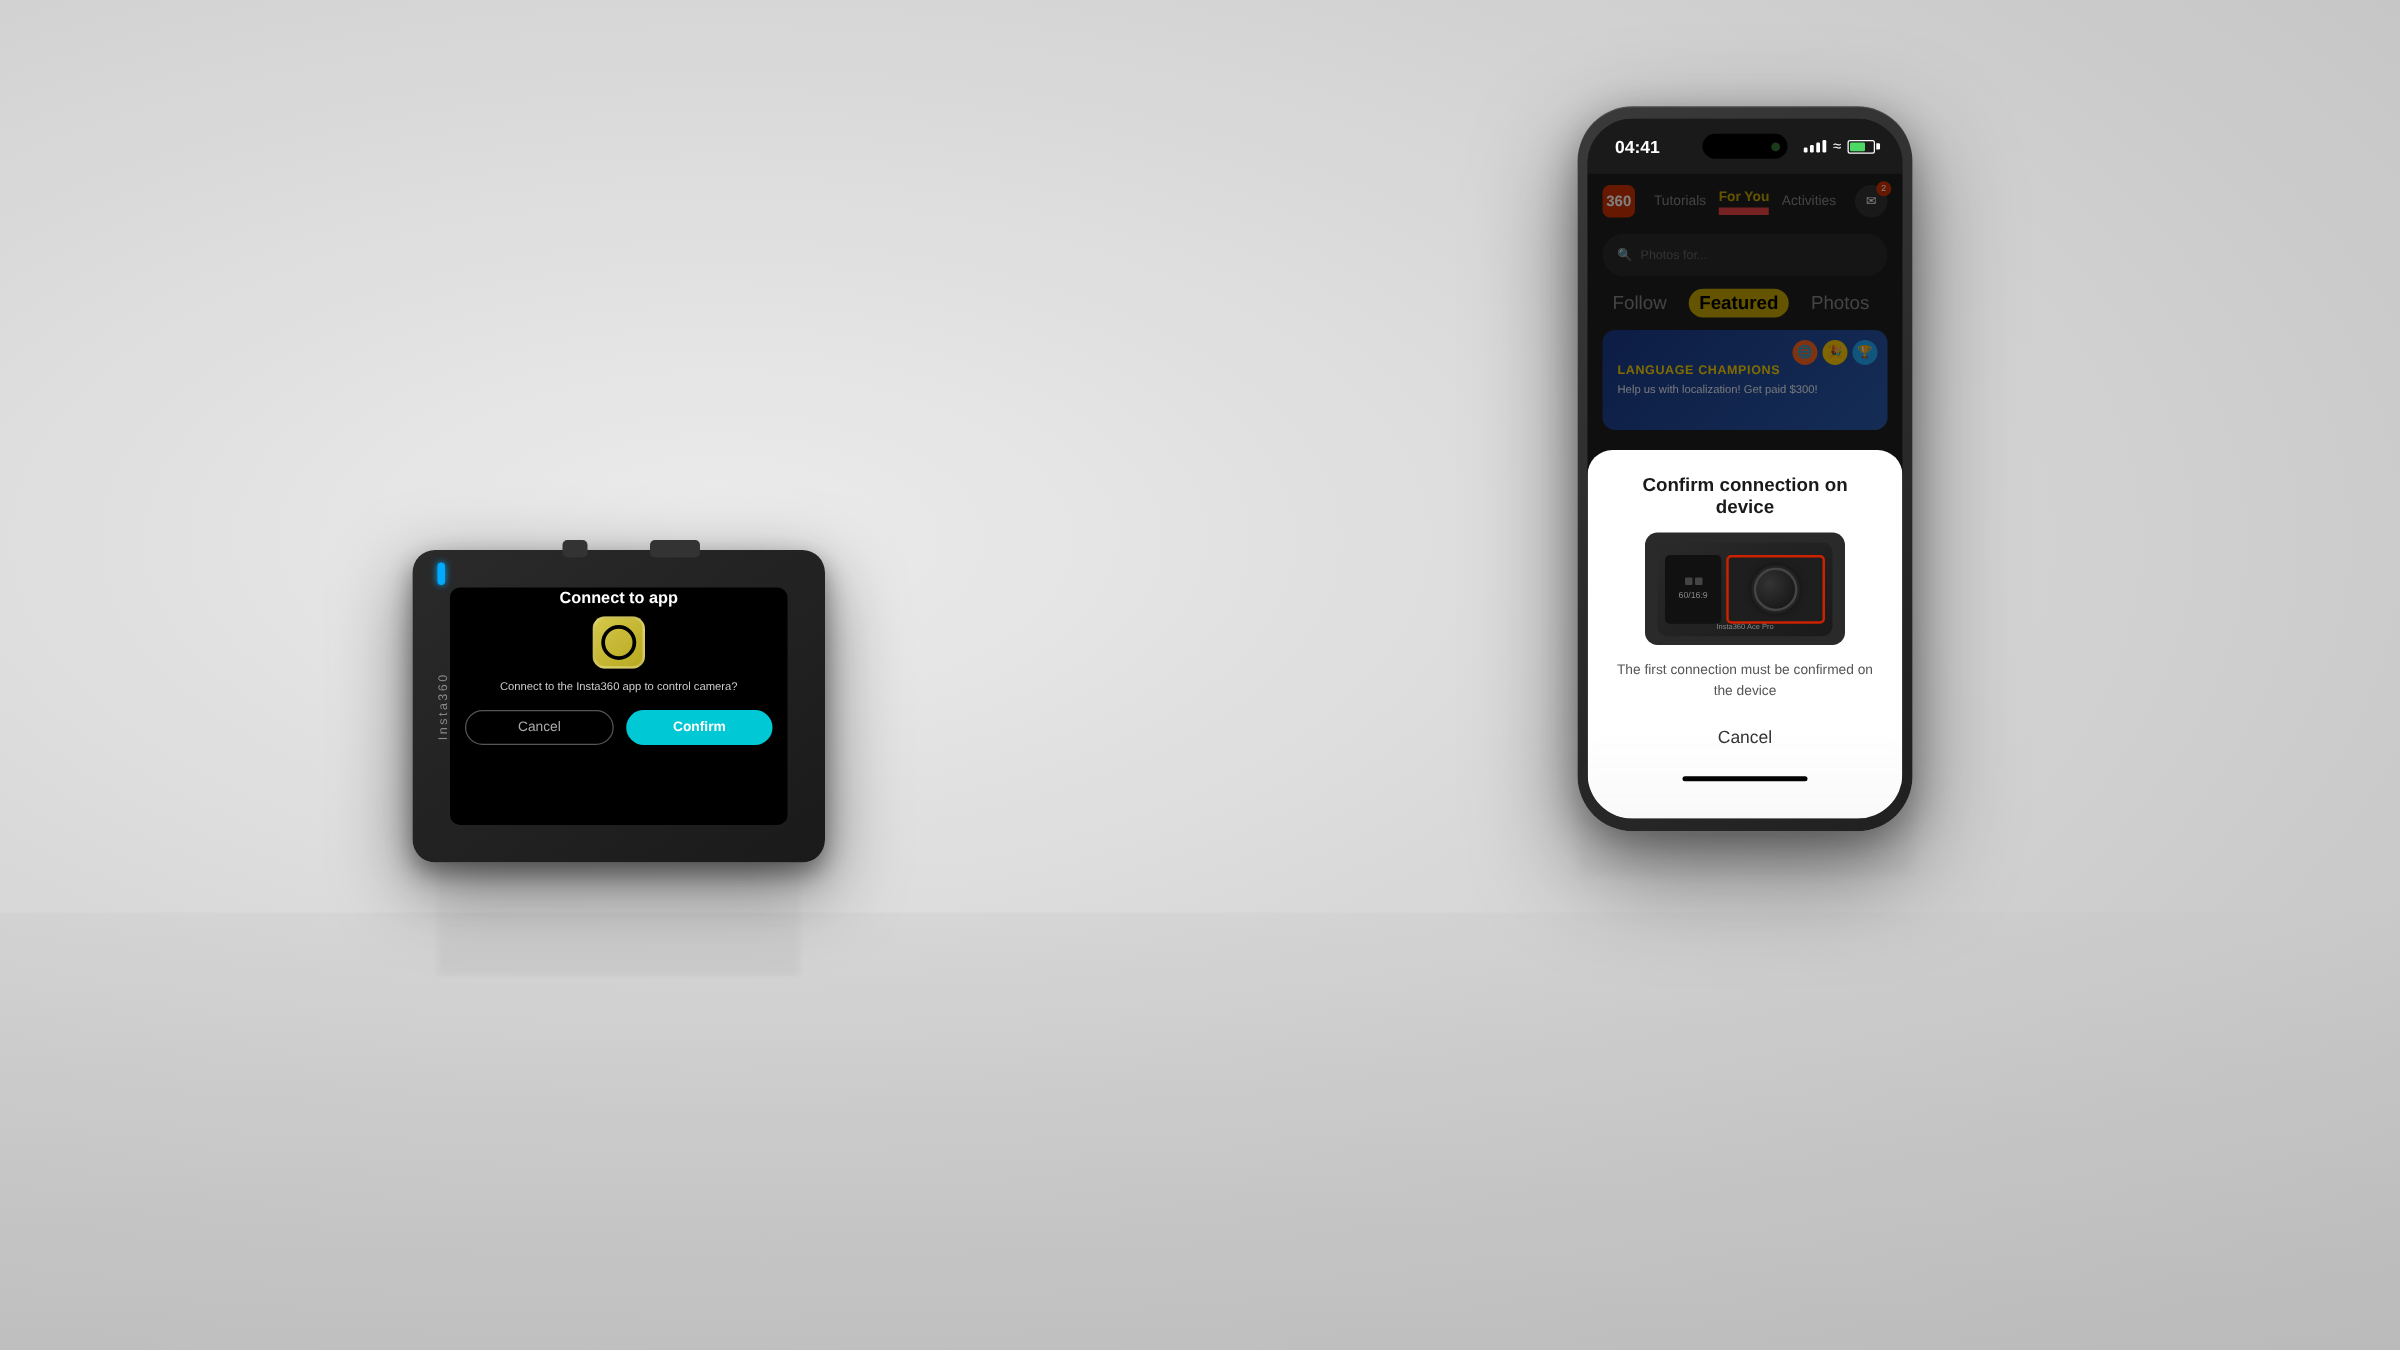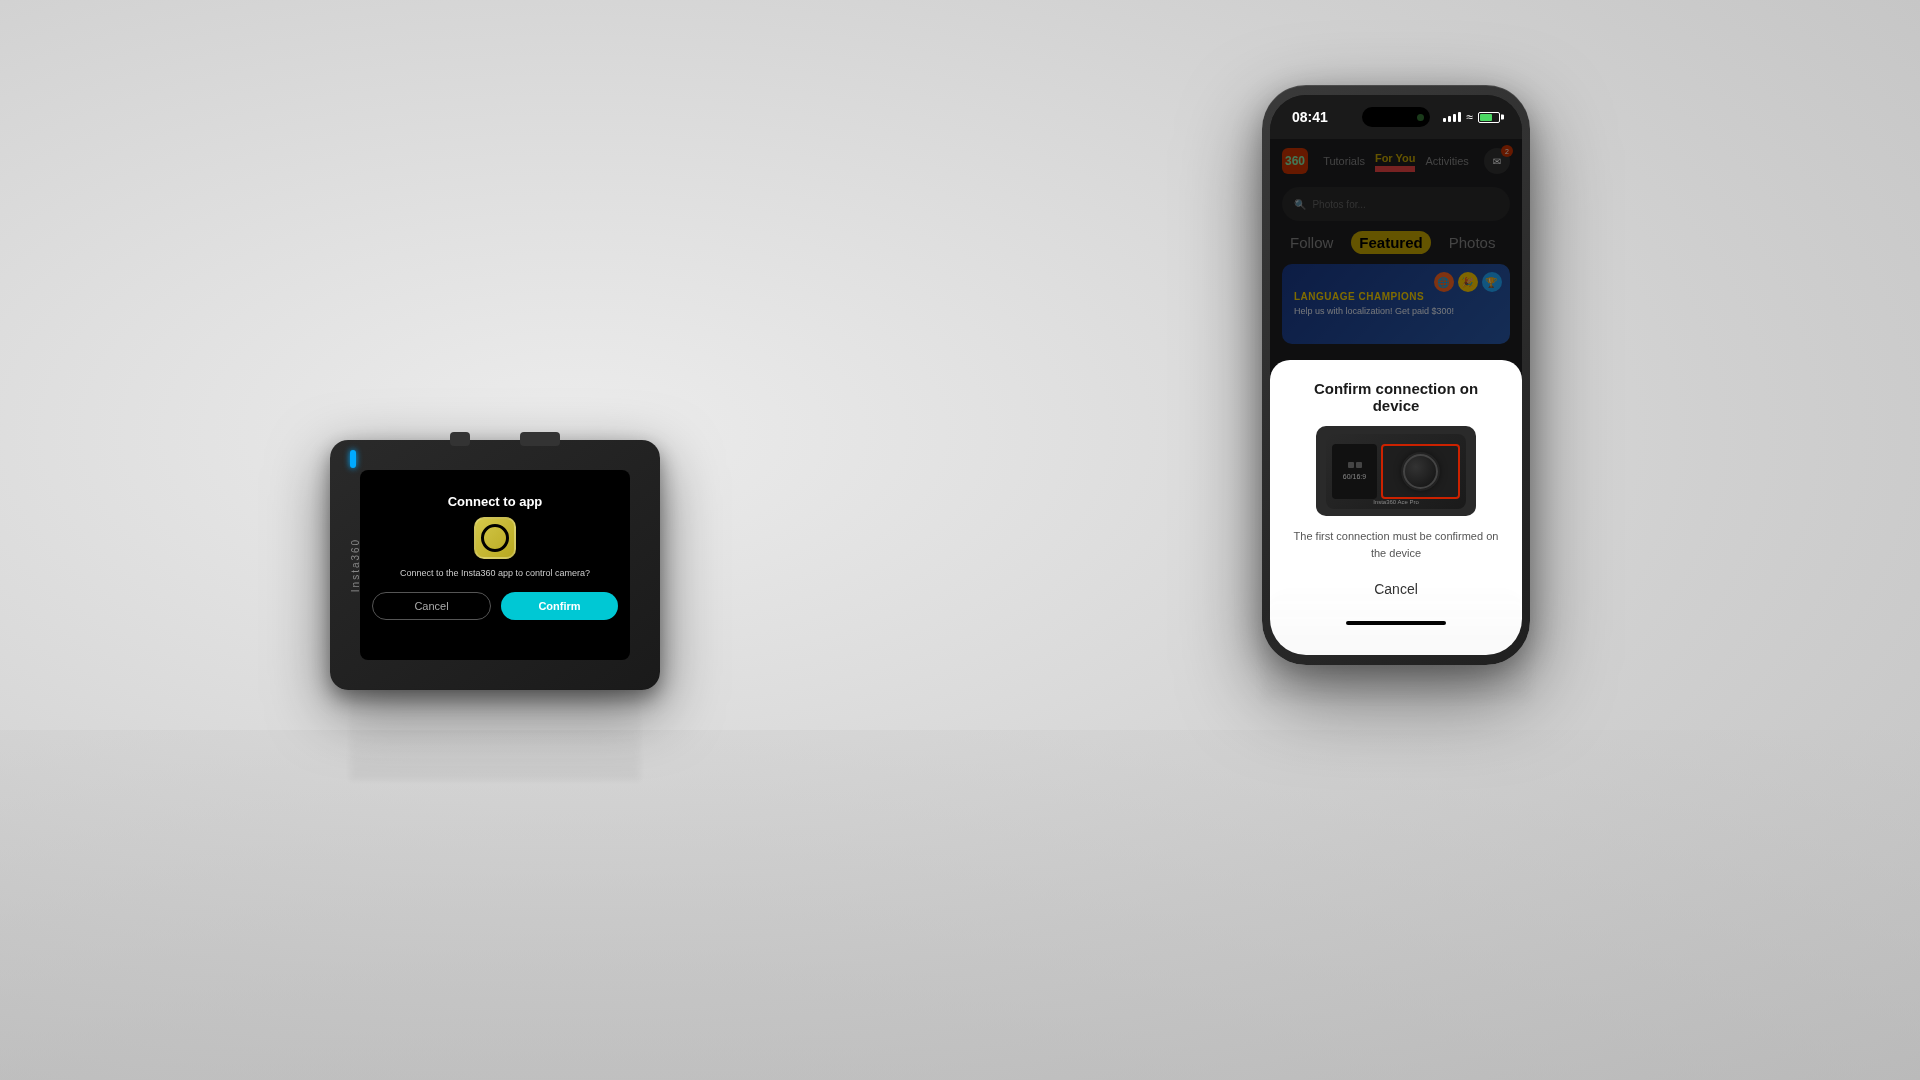--- a/index.html
+++ b/index.html
@@ -71,21 +71,21 @@
       overflow: hidden;
       display: flex;
       flex-direction: column;
       align-items: center;
     }
 
     .camera-screen-title {
       color: #fff;
       font-size: 13px;
       font-weight: 600;
-      margin-top: 24px;
+      margin-top: 0;
       text-align: center;
     }
 
     .camera-app-icon {
       width: 42px;
       height: 42px;
       background: linear-gradient(135deg, #d4c84a, #b8a820);
       border-radius: 10px;
       margin-top: 8px;
       display: flex;
@@ -329,21 +329,21 @@
     .app-logo-icon {
       width: 26px;
       height: 26px;
       background: #cc3300;
       border-radius: 6px;
       display: flex;
       align-items: center;
       justify-content: center;
     }
     .app-logo-icon span {
-      color: #86efac;
+      color: #ffffff;
       font-size: 12px;
       font-weight: 900;
     }
 
     .app-nav-tabs {
       display: flex;
       align-items: center;
       gap: 10px;
       flex: 1;
       justify-content: center;
@@ -649,21 +649,21 @@
 </div>
 
 <div class="smartphone">
   <div class="phone-frame">
     <div class="phone-screen">
 
       <div class="phone-status-bar">
         <div class="dynamic-island">
           <div class="dynamic-island-dot"></div>
         </div>
-        <div class="phone-time">08:41</div>
+        <div class="phone-time">04:41</div>
         <div class="phone-status-icons">
           <div class="signal-bars">
             <div class="signal-bar" style="width:3px;height:4px;"></div>
             <div class="signal-bar" style="width:3px;height:6px;"></div>
             <div class="signal-bar" style="width:3px;height:8px;"></div>
             <div class="signal-bar" style="width:3px;height:10px;"></div>
           </div>
           <div class="wifi-icon">≈</div>
           <div class="battery-icon">
             <div class="battery-fill"></div>

